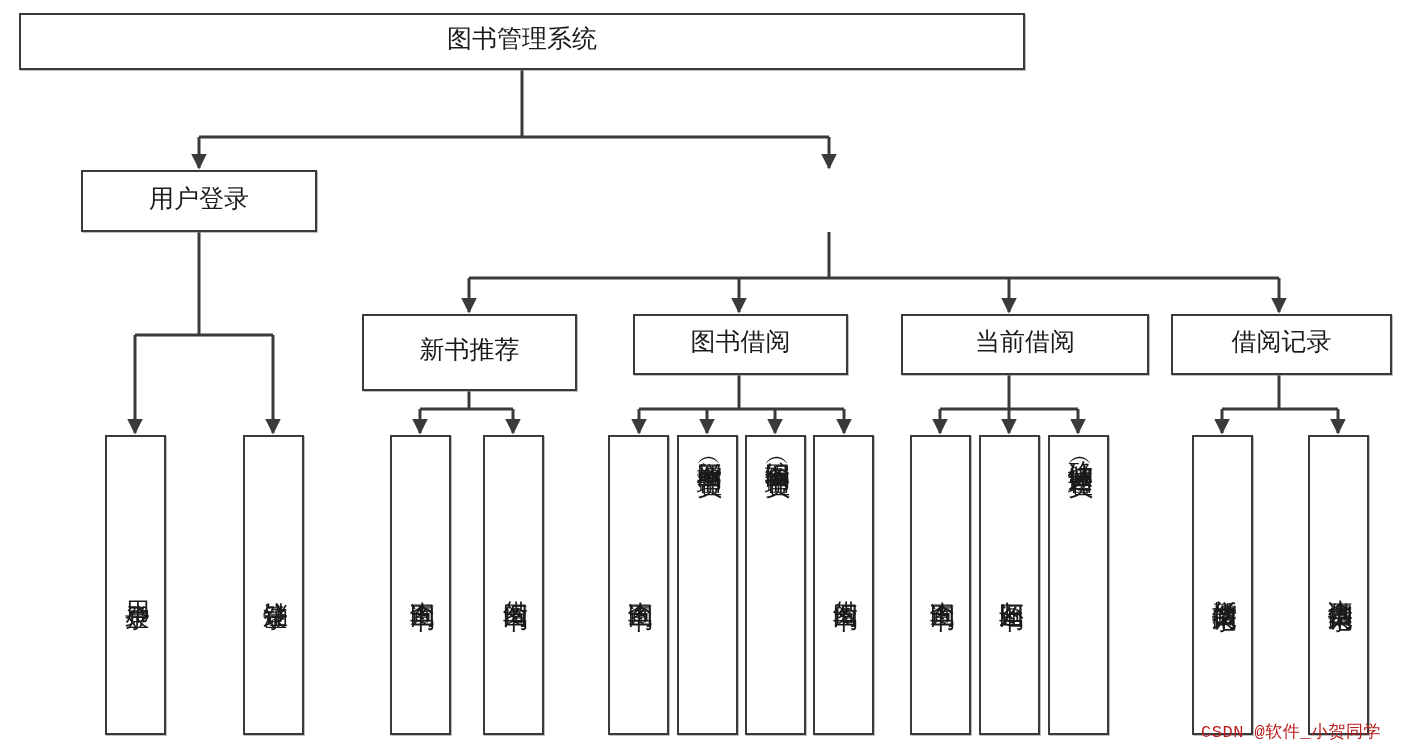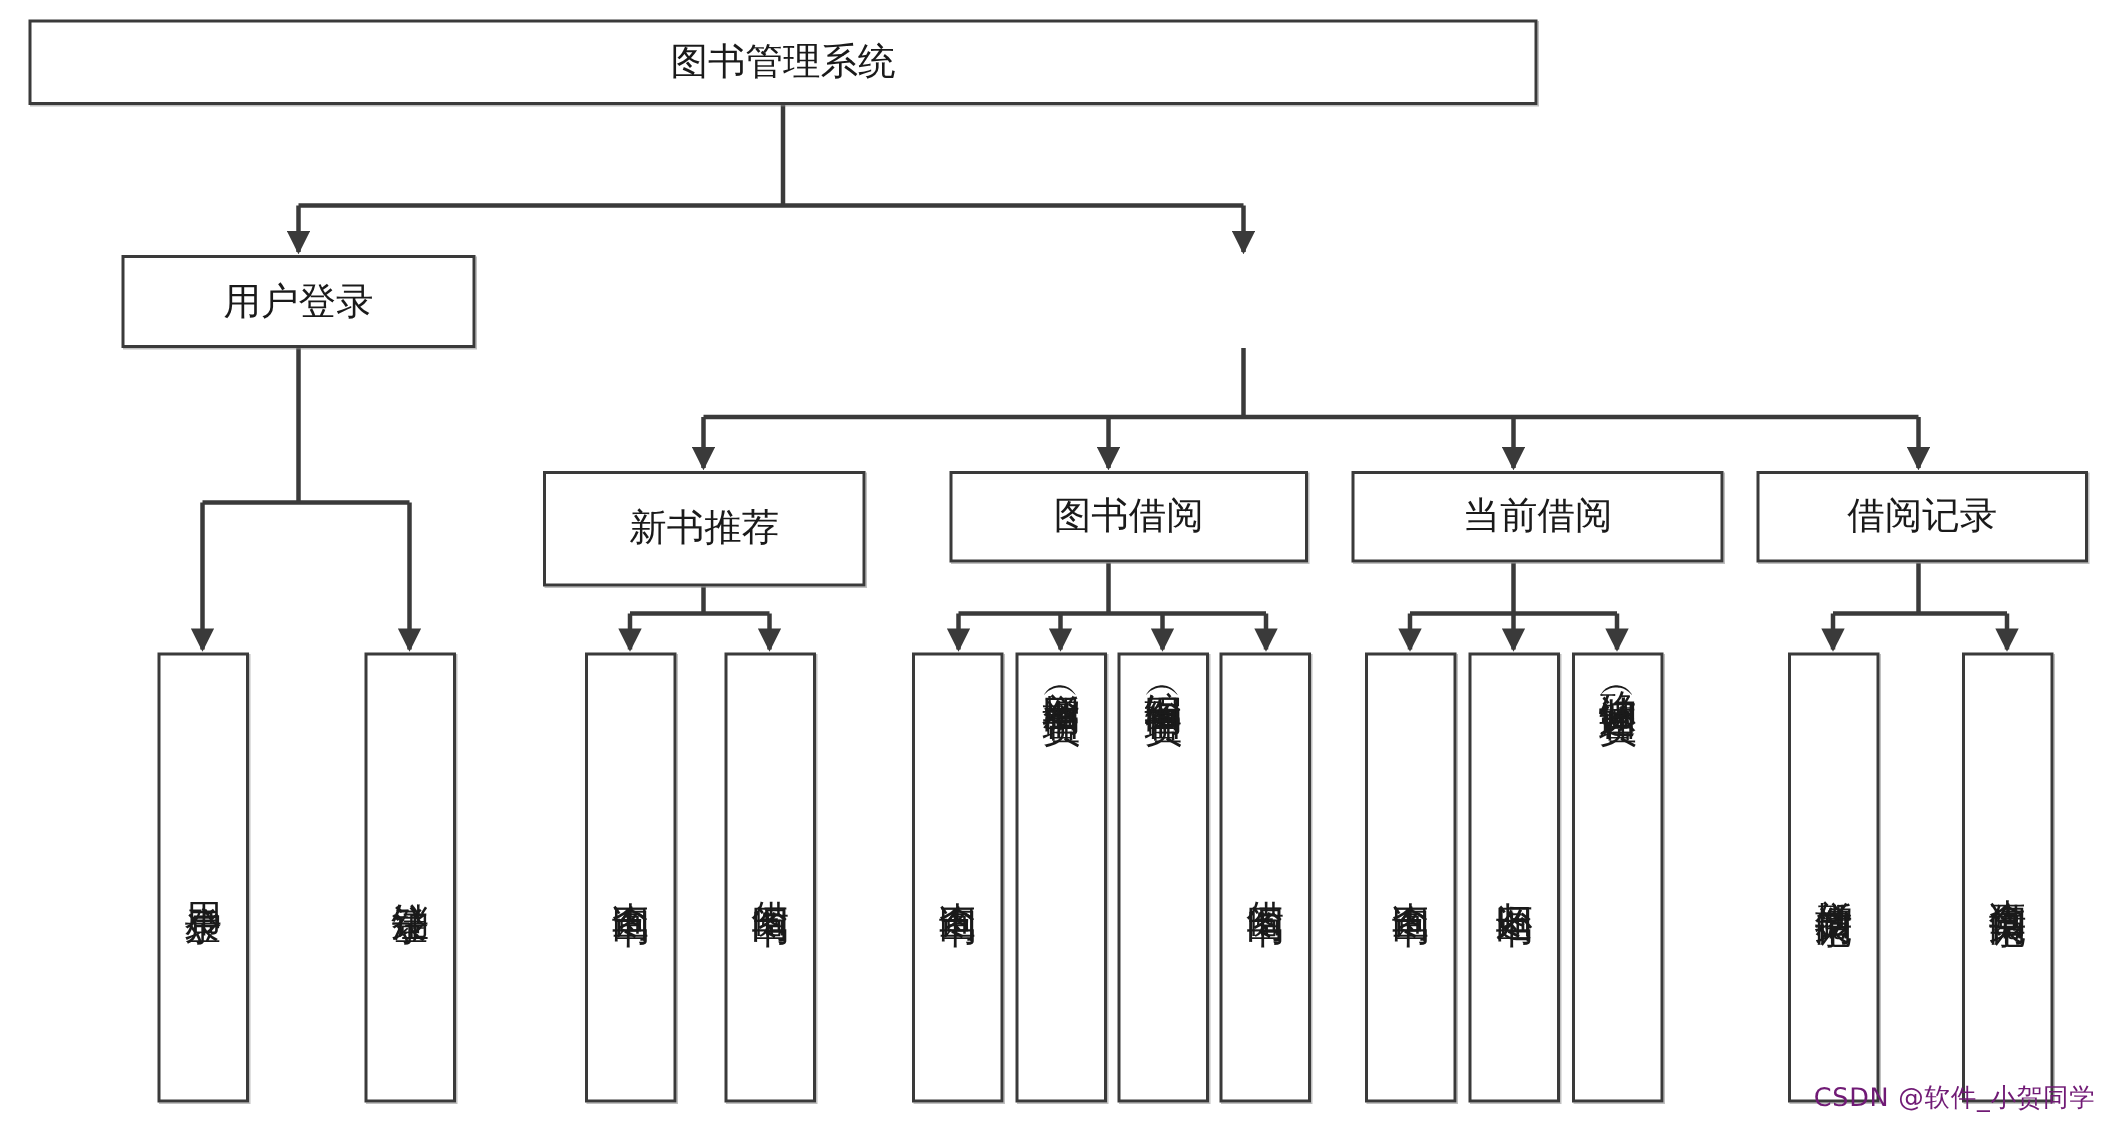--- a/index.html
+++ b/index.html
@@ -11,20 +11,21 @@
   body {
     font-family: "DejaVu Sans", "Liberation Sans", sans-serif;
     -webkit-font-smoothing: antialiased;
   }
   #diagram-root {
     position: relative;
     width: 1405px;
     height: 747px;
     background: #ffffff;
     overflow: hidden;
+    font-family: Liberation Mono, monospace;
   }
   #edge-layer {
     position: absolute;
     left: 0;
     top: 0;
     width: 1405px;
     height: 747px;
     pointer-events: none;
   }
   .node {
@@ -67,24 +68,24 @@
   
   .node.v.tall {
     padding-top: 4px;
   }
   .node.v.mid {
     align-items: center;
     padding-top: 0;
   }
   #watermark {
     position: absolute;
-    right: 8px;
+    right: 24px;
     bottom: 4px;
     font-size: 17px;
-    color: #701a75;
+    color: #b91c1c;
     letter-spacing: 0.5px;
     white-space: nowrap;
     user-select: none;
   }
 </style>
 </head>
 <body>
 
 <div id="diagram-root">
 
@@ -142,21 +143,21 @@
     <span class="label">图书管理系统</span>
   </div>
 
   <div class="node h" style="left:81px; top:170px; width:236px; height:62px;">
     <span class="label">用户登录</span>
   </div>
 
   <div class="node h" style="left:362px; top:314px; width:215px; height:77px;">
     <span class="label">新书推荐</span>
   </div>
-  <div class="node h" style="left:633px; top:314px; width:239px; height:61px;">
+  <div class="node h" style="left:633px; top:314px; width:215px; height:61px;">
     <span class="label">图书借阅</span>
   </div>
   <div class="node h" style="left:901px; top:314px; width:248px; height:61px;">
     <span class="label">当前借阅</span>
   </div>
   <div class="node h" style="left:1171px; top:314px; width:221px; height:61px;">
     <span class="label">借阅记录</span>
   </div>
 
   <div class="node v mid" style="left:105px; top:435px; width:61px; height:300px;">

